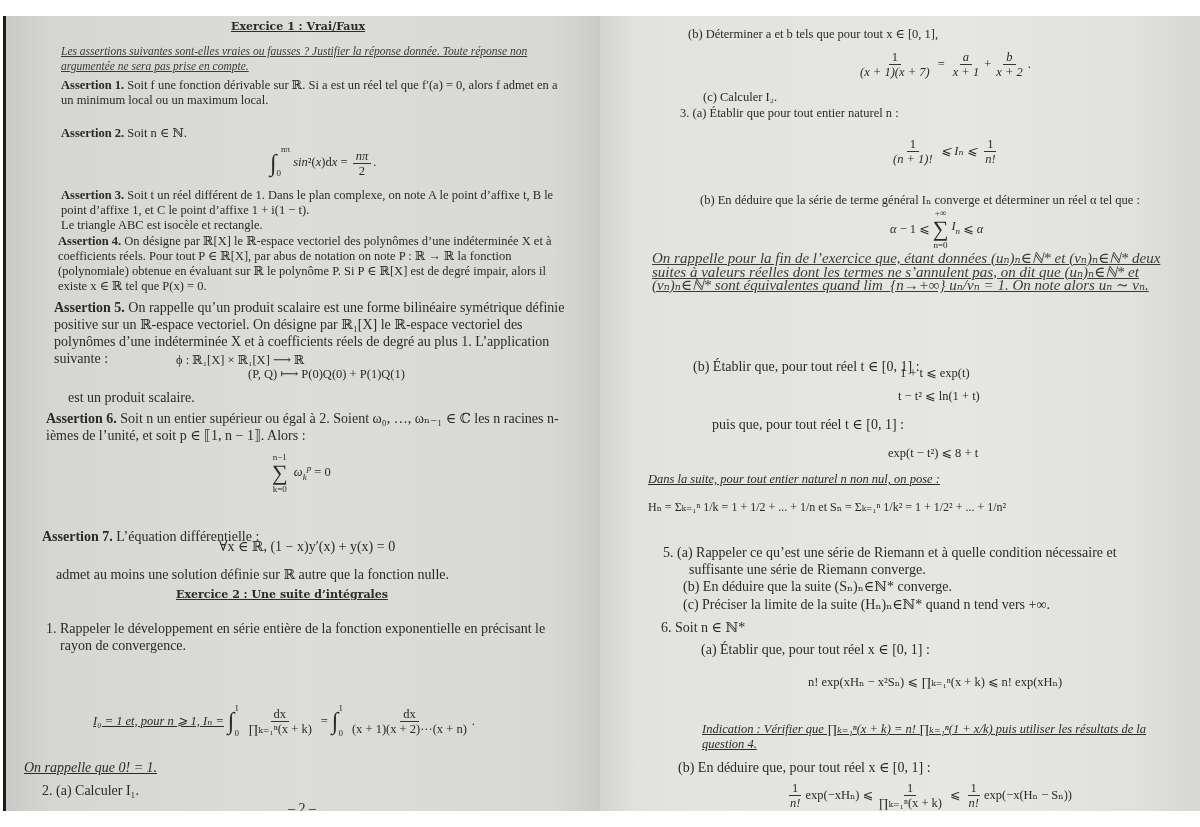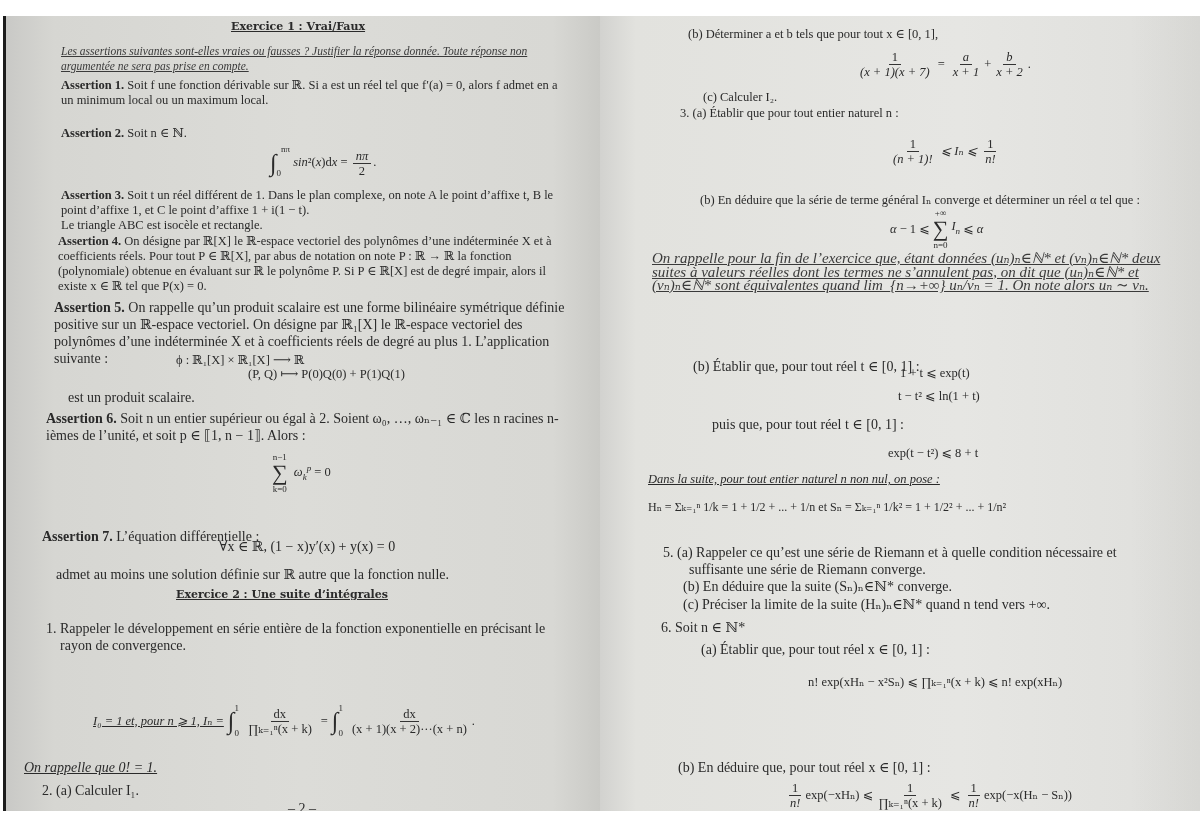--- a/index.html
+++ b/index.html
@@ -179,20 +179,21 @@
   <div class="abs t it" style="left:48px; top:456px;">Dans la suite, pour tout entier naturel n non nul, on pose :</div>
   <div class="abs t" style="left:48px; top:484px; font-size:12px;">Hₙ = Σₖ₌₁ⁿ 1/k = 1 + 1/2 + ... + 1/n   et   Sₙ = Σₖ₌₁ⁿ 1/k² = 1 + 1/2² + ... + 1/n²</div>
 
   <div class="abs tl para" style="left:63px; top:528px; width:500px; text-indent:-26px; padding-left:26px;">5.  (a) Rappeler ce qu’est une série de Riemann et à quelle condition nécessaire et suffisante une série de Riemann converge.</div>
   <div class="abs tl" style="left:83px; top:580px;">(c) Préciser la limite de la suite (Hₙ)ₙ∈ℕ* quand n tend vers +∞.</div>
   <div class="abs tl" style="left:83px; top:562px;">(b) En déduire que la suite (Sₙ)ₙ∈ℕ* converge.</div>
   <div class="abs tl" style="left:61px; top:603px;">6. Soit n ∈ ℕ*</div>
   <div class="abs tl" style="left:82px; top:625px;margin-left:19px;">(a) Établir que, pour tout réel x ∈ [0, 1] :</div>
   <div class="abs t" style="left:208px; top:659px;">n! exp(xHₙ − x²Sₙ) ⩽ ∏ₖ₌₁ⁿ(x + k) ⩽ n! exp(xHₙ)</div>
 
+  <div class="abs t it para" style="left:102px; top:706px; width:480px;">Indication : Vérifier que ∏ₖ₌₁ⁿ(x + k) = n! ∏ₖ₌₁ⁿ(1 + x/k) puis utiliser les résultats de la question 4.</div>
   <div class="abs tl" style="left:78px; top:743px;">(b) En déduire que, pour tout réel x ∈ [0, 1] :</div>
 
   <div class="abs t" style="left:185px; top:765px; display:flex; align-items:center;">
     <span class="frac">
         <span class="n">1</span>
         <span class="d m">n!</span>
       </span>
     <span>exp(−xHₙ) ⩽</span>
     <span class="frac">
         <span class="n">1</span>

